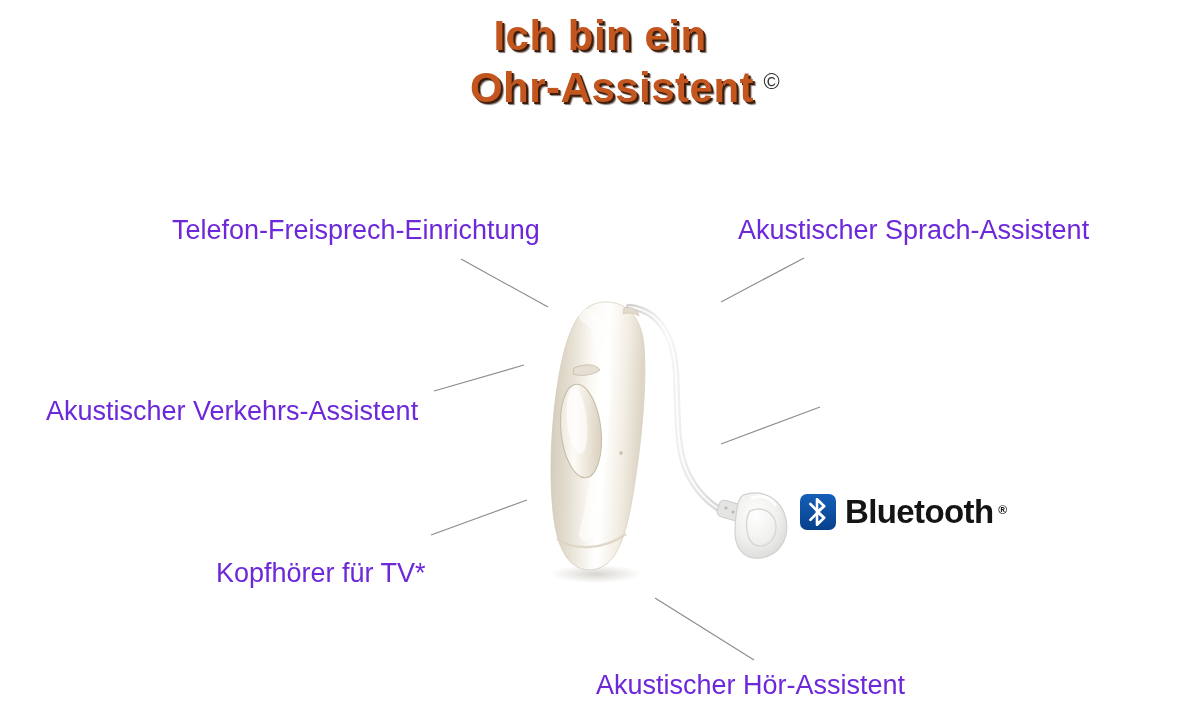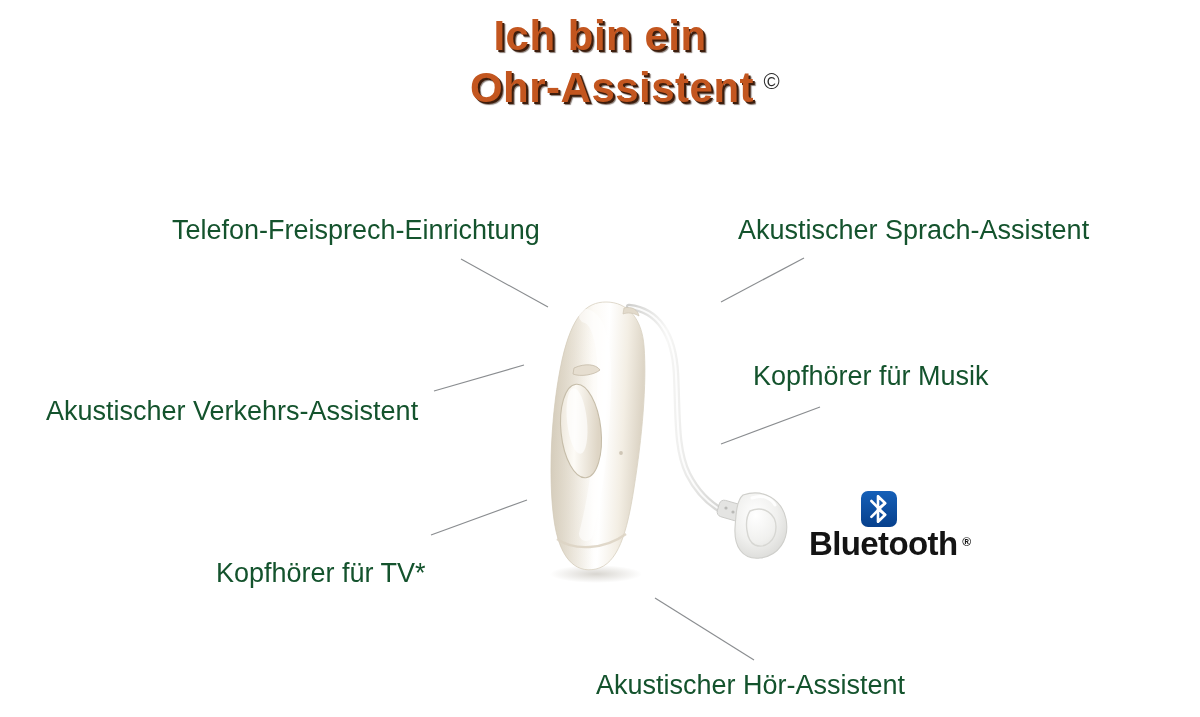--- a/index.html
+++ b/index.html
@@ -52,21 +52,21 @@
     color: #2b2b2b;
     text-shadow: none;
   }
 
   
   .callout {
     position: absolute;
     font-family: "Liberation Sans", sans-serif;
     font-size: 27px;
     line-height: 32px;
-    color: #14532d;
+    color: #6d28d9;
     white-space: nowrap;
   }
   #label-telefon          { left: 172px; top: 214px; }
   #label-sprach           { left: 738px; top: 214px; }
   #label-verkehr          { left: 46px;  top: 395px; }
   #label-musik            { left: 753px; top: 360px; }
   #label-tv               { left: 216px; top: 557px; }
   #label-hoer             { left: 596px; top: 669px; }
 
   
@@ -91,21 +91,20 @@
   }
 
   
   #bluetooth-logo {
     position: absolute;
     left: 800px;
     top: 491px;
     height: 42px;
     display: flex;
     align-items: center;
-    flex-direction: column;
   }
   #bluetooth-mark {
     width: 36px;
     height: 36px;
     border-radius: 7px;
     background: #0a4ea0;
     background: linear-gradient(180deg,#1560b8 0%, #07408c 100%);
     display: flex;
     align-items: center;
     justify-content: center;
@@ -237,21 +236,20 @@
     <path d="M 222,223 C 236,217 248,226 248,239 C 248,253 237,261 227,257 C 218,253 216,232 222,223 Z" fill="none" stroke="#d7d7d3" stroke-width="1.4"></path>
     <path d="M 224,210 C 234,206 243,210 247,217" fill="none" stroke="#ffffff" stroke-width="3" opacity="0.9" stroke-linecap="round"></path>
   </svg>
 
   <div class="callout" id="label-telefon">Telefon-Freisprech-Einrichtung</div>
 
   <div class="callout" id="label-verkehr">Akustischer Verkehrs-Assistent</div>
 
   <div class="callout" id="label-sprach">Akustischer Sprach-Assistent</div>
 
-  <div class="callout" id="label-musik">Kopfhörer für Musik</div>
 
   <div class="callout" id="label-hoer">Akustischer Hör-Assistent</div>
 
   <div class="callout" id="label-tv">Kopfhörer für TV*</div>
 
   <div id="bluetooth-logo">
     <div id="bluetooth-mark">
       <svg width="20" height="28" viewBox="0 0 20 28" xmlns="http://www.w3.org/2000/svg">
         <path d="M9.0 1.2 L16.2 8.2 L9.0 14.0 L9.0 1.2 Z
                  M9.0 14.0 L16.2 19.8 L9.0 26.8 L9.0 14.0 Z" fill="none" stroke="#ffffff" stroke-width="2.6" stroke-linejoin="round" stroke-linecap="round"></path>

